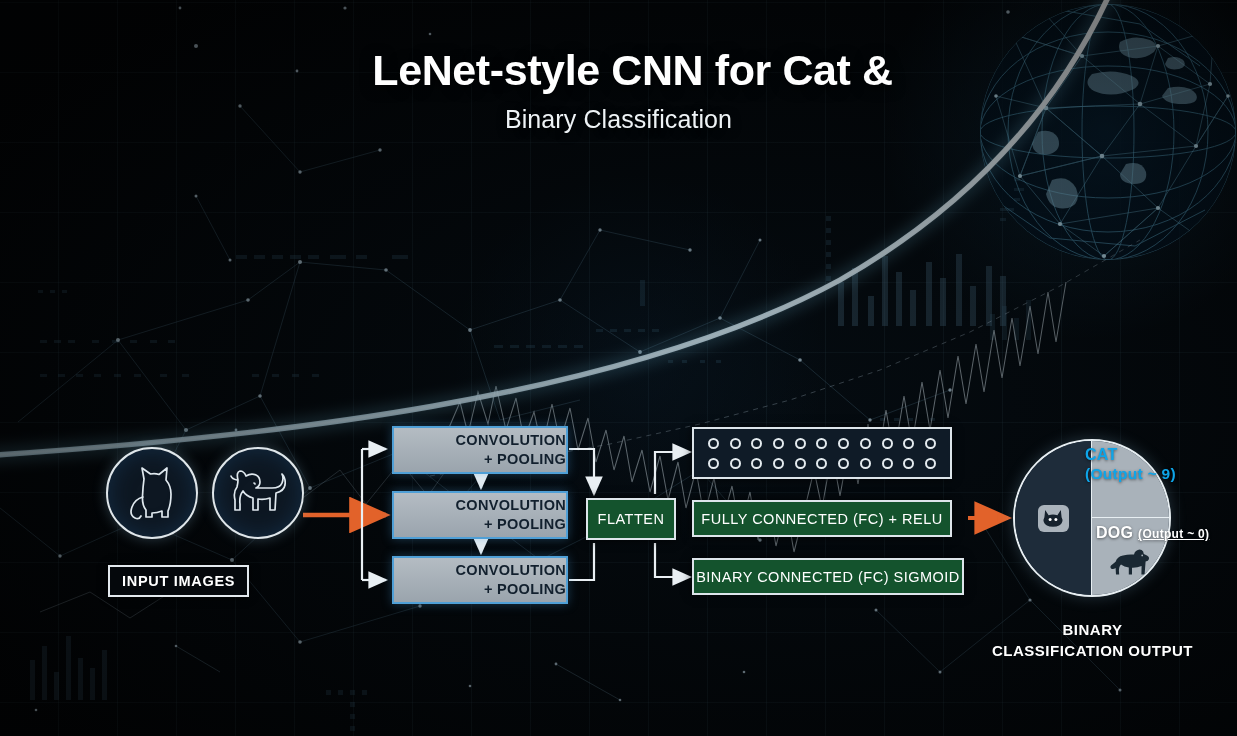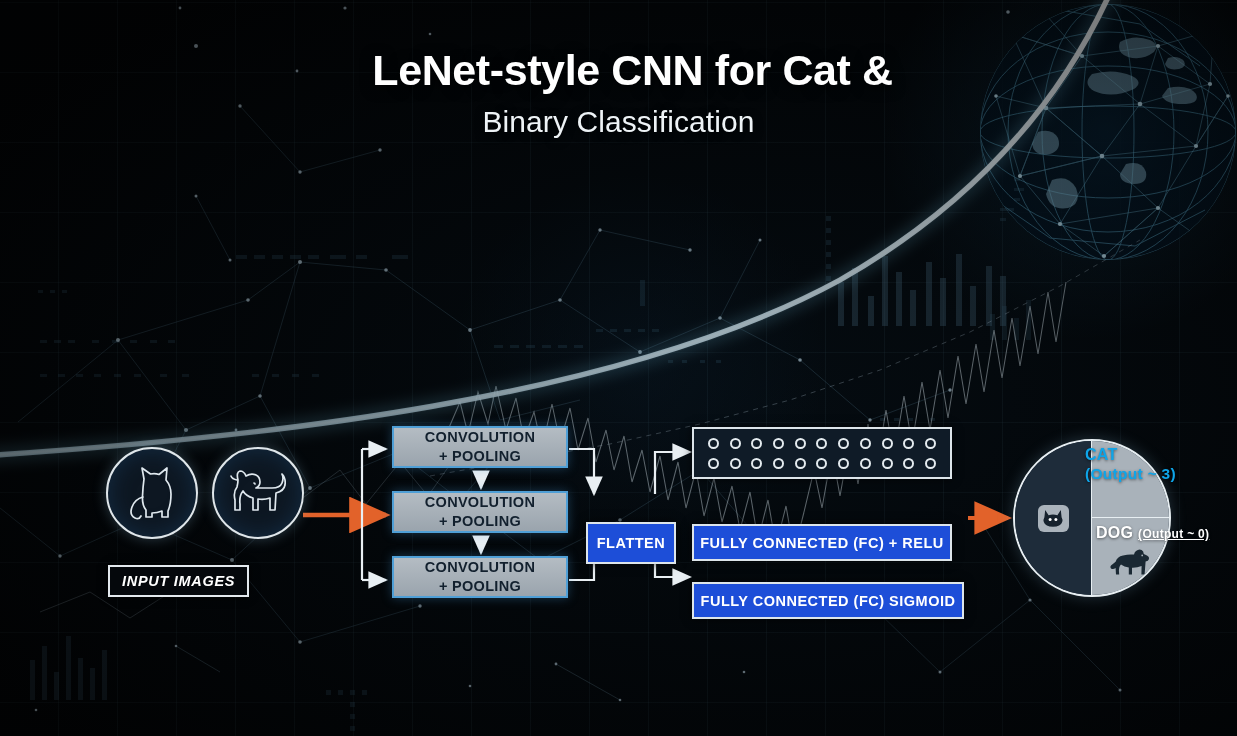--- a/index.html
+++ b/index.html
@@ -30,21 +30,21 @@
   }
 
   
   .title-wrap { position:absolute; left:0; top:46px; width:1237px; text-align:center; }
   .title {
     color:#fff; font-size:43px; font-weight:bold; line-height:1.12;
     letter-spacing:-0.4px; text-shadow:0 2px 14px rgba(0,0,0,0.9);padding-left:28px;
   }
   .title span { display:block; }
   .subtitle {
-    margin-top:11px; color:#eef3f6; font-size:30px; font-weight:400;
+    margin-top:11px; color:#eef3f6; font-size:25px; font-weight:400;
     letter-spacing:0.1px; text-shadow:0 2px 10px rgba(0,0,0,0.9);
   }
 
   
   .node { position:absolute; }
 
   .circ-img {
     width:92px; height:92px; border-radius:50%;
     border:2.5px solid #dfe6ea; background:#0d1722;
     box-shadow:0 0 14px rgba(150,200,230,0.28), inset 0 0 22px rgba(20,45,70,0.9);
@@ -52,35 +52,34 @@
   }
 
   .label-box {
     border:2px solid #e3e9ee; background:#05080c;
     color:#fff; font-size:14.5px; font-weight:bold; letter-spacing:0.7px;
     padding:6px 12px; text-align:center; white-space:nowrap;
     box-shadow:0 0 8px rgba(0,0,0,0.8);
   }
 
   .conv-box {
-    width:176px; height:42px;
+    width:176px; height:48px;
     background:linear-gradient(180deg,#b4bcc3 0%,#9aa4ad 100%);
     border:2px solid #4f9fd6;
     color:#12202e; font-size:14.5px; font-weight:bold; letter-spacing:0.3px;
-    display:flex; flex-direction:column; align-items:center; justify-content:center;
+    display:flex; flex-direction:column; align-items:flex-end; justify-content:center;
     line-height:1.28; text-align:center;
     box-shadow:0 0 10px rgba(70,150,210,0.35);
   }
 
   .dark-box {
-    background:#1d4ed8; border:2.2px solid #dde5ea;
-    color:#fff; font-size:14.5px; font-weight:bold; letter-spacing:0.5px;
+    background:#14532d; border:2.2px solid #dde5ea;
+    color:#fff; font-size:14.5px; font-weight:normal; letter-spacing:0.5px;
     display:flex; align-items:center; justify-content:center; text-align:center;
     box-shadow:0 0 9px rgba(0,0,0,0.7);
-    margin-top:24px;
   }
 
   .neuron-box {
     background:#0f1b27; border:2.2px solid #dde5ea;
     display:flex; flex-direction:column; justify-content:center;
     gap:9px; padding:0 14px;
     box-shadow:0 0 9px rgba(0,0,0,0.7);
   }
   .neuron-row { display:flex; justify-content:space-between; }
   .neuron {
@@ -510,21 +509,21 @@
                    Q38 34 32 33 L32 44 L27 44 L27 32
                    Q20 30 17 25 Q13 30 14 38 L14 44 L9 44 L9 34
                    Q7 26 11 21 Q12 17 12 14 Z"></path>
           <path d="M11 14 Q6 13 5 10"></path>
           <path d="M28 17 q1 0 1 1"></path>
         </g>
       </svg>
     </div>
   </div>
 
-  <div class="node" style="left:108px; top:565px;font-style:italic;">
+  <div class="node" style="left:108px; top:565px;">
     <div class="label-box">INPUT IMAGES</div>
   </div>
 
   <div class="node" style="left:392px; top:426px;">
     <div class="conv-box">
       <div>CONVOLUTION</div>
       <div>+ POOLING</div>
     </div>
   </div>
   <div class="node" style="left:392px; top:491px;">
@@ -572,21 +571,21 @@
           <i class="neuron"></i>
         <i class="neuron"></i>
       </div>
     </div>
   </div>
 
   <div class="node" style="left:692px; top:500px;border-radius:13px;">
     <div class="dark-box" style="width:260px; height:37px;">FULLY CONNECTED (FC) + RELU</div>
   </div>
   <div class="node" style="left:692px; top:558px;">
-    <div class="dark-box" style="width:272px; height:37px;">FULLY CONNECTED (FC) SIGMOID</div>
+    <div class="dark-box" style="width:272px; height:37px;">BINARY CONNECTED (FC) SIGMOID</div>
   </div>
 
   <div class="node" style="left:1013px; top:439px;">
     <div class="out-circle">
       <div class="out-left">
         <div class="cat-tile">
           <svg width="22" height="19" viewBox="0 0 22 19">
             <path d="M3.2 1 L6.6 6.2 Q11 4.6 15.4 6.2 L18.8 1 L19.6 8.2
                      Q21 10.6 20.2 13 Q18.6 17.8 11 17.8 Q3.4 17.8 1.8 13
                      Q1 10.6 2.4 8.2 Z" fill="#16222d"></path>
@@ -605,21 +604,25 @@
                    Q4 22 2 20.4 Q0.6 19 2 17.6 Q4.6 15.2 6.6 13.8
                    Q8 8.6 14 7.4 Q20 6 25 6.6 Q25.4 4.4 27 3 Z" fill="#1a2833"></path>
           <circle cx="33.2" cy="7.4" r="0.9" fill="#a9b2ba"></circle>
         </svg>
       </div>
     </div>
   </div>
 
   <div class="out-cat-text">
     <div>CAT</div>
-    <div class="sub">(Output ~ 3)</div>
+    <div class="sub">(Output ~ 9)</div>
   </div>
   <div class="out-dog-text">
     <span>DOG</span>
     <span class="sub">(Output ~ 0)</span>
   </div>
 
+  <div class="caption">
+    <div>BINARY</div>
+    <div>CLASSIFICATION OUTPUT</div>
+  </div>
 
 </div>
 
 </body></html>

